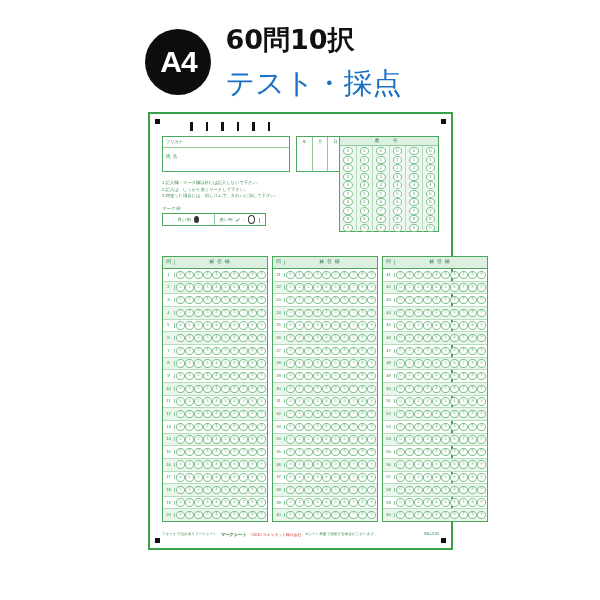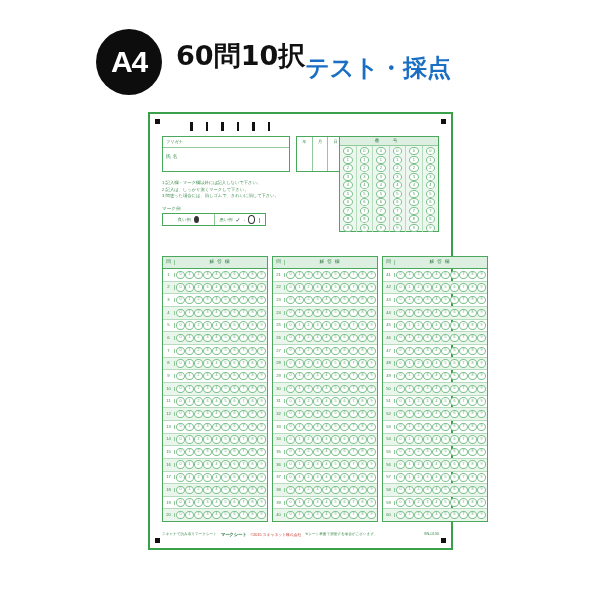--- a/index.html
+++ b/index.html
@@ -15,27 +15,27 @@
     position:absolute;left:0;top:18px;width:547px;height:88px;
     display:flex;align-items:center;justify-content:center;gap:14px;
   }
   .a4-badge{
     width:66px;height:66px;border-radius:50%;
     background:#0d0d0d;color:#fff;
     display:flex;align-items:center;justify-content:center;
     font-size:30px;font-weight:bold;letter-spacing:-1px;
     font-family:"Liberation Sans",sans-serif;
   }
-  .header-text{display:flex;flex-direction:row;justify-content:flex-end;line-height:1.05;}
+  .header-text{display:flex;flex-direction:column;justify-content:flex-end;line-height:1.05;}
   .header-line1{
     font-size:27px;font-weight:bold;color:#111;
     font-family:"DejaVu Sans",sans-serif;letter-spacing:0px;
   }
   .header-line2{
-    font-size:24px;font-weight:bold;color:#1a6fc4;
+    font-size:29px;font-weight:normal;color:#1a6fc4;
     font-family:"DejaVu Sans",sans-serif;letter-spacing:0px;margin-top:14px;
   }
 
   
   .sheet{
     position:absolute;left:148px;top:112px;width:305px;height:438px;
     background:#ffffff;border:2px solid #3aa14a;box-sizing:border-box;
   }
   .corner{position:absolute;width:5px;height:5px;background:#111;}
   .corner.tl{left:5px;top:5px;}

